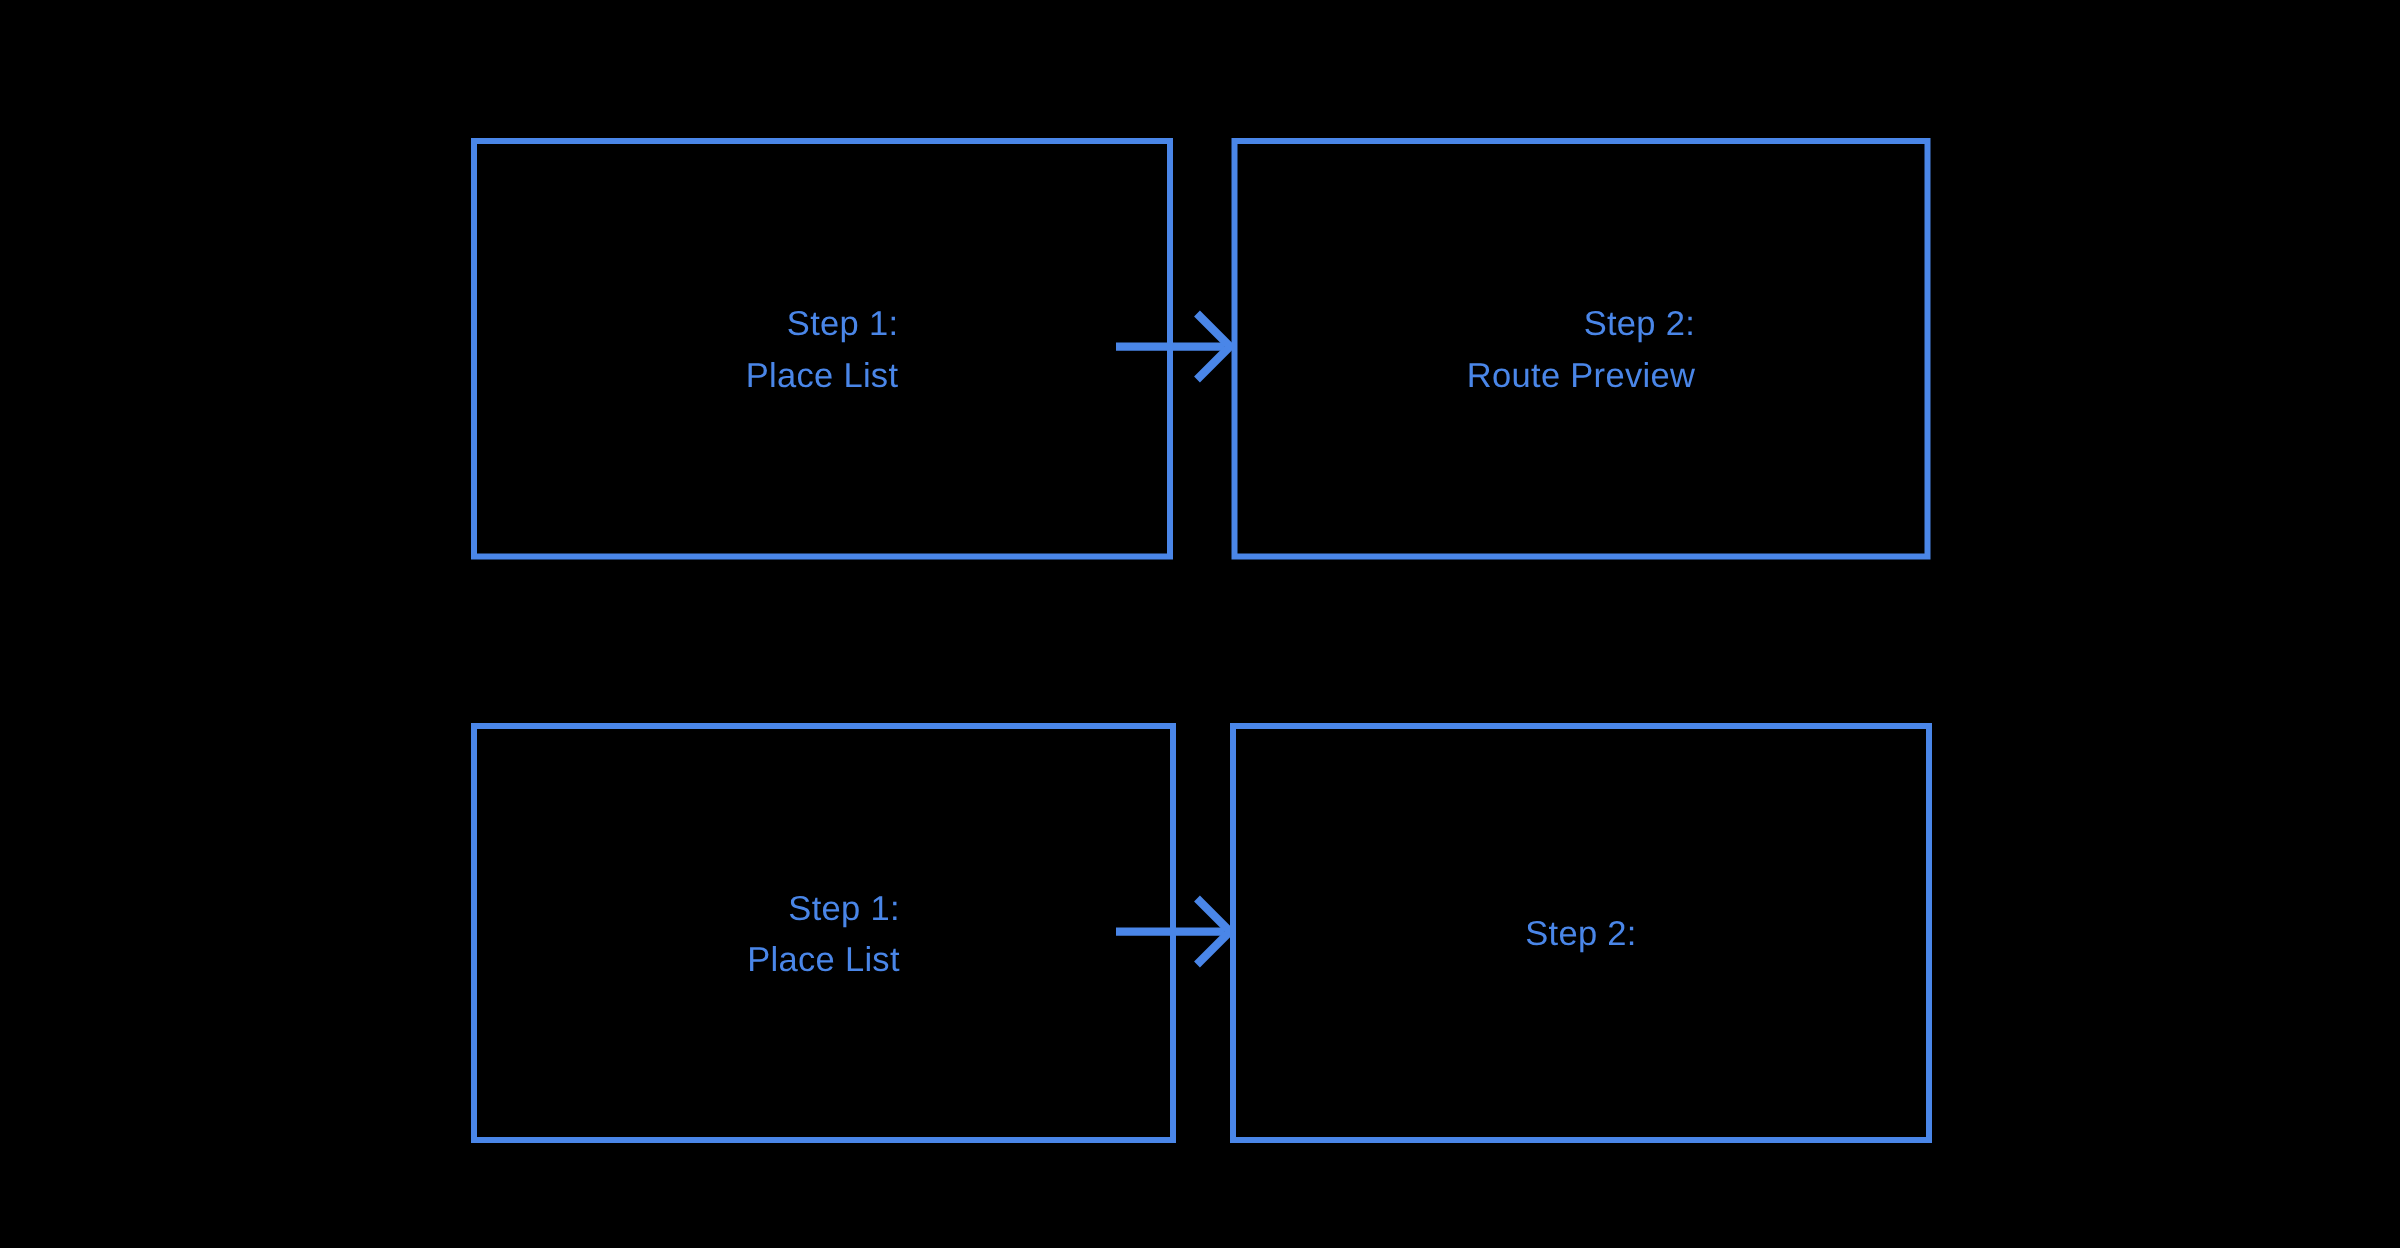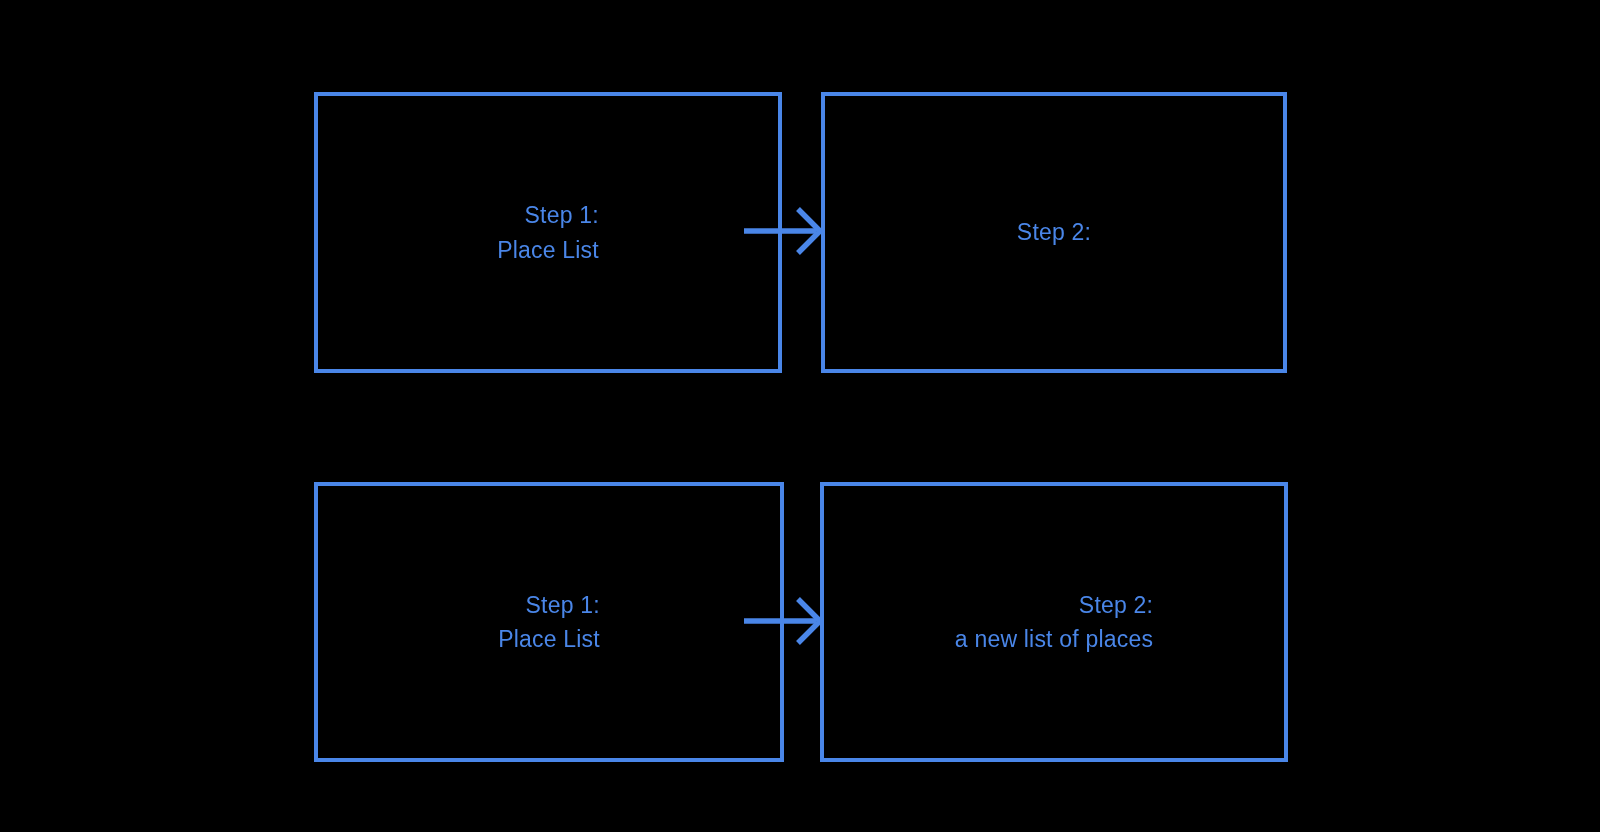--- a/index.html
+++ b/index.html
@@ -62,35 +62,35 @@
   </div>
 
   <svg class="flow-arrow" id="arrow1" viewBox="0 0 82 56" aria-hidden="true">
     <line x1="1" y1="28" x2="73" y2="28" stroke="currentColor" stroke-width="5.5"></line>
     <polyline points="55,6 77,28 55,50" fill="none" stroke="currentColor" stroke-width="5.5" stroke-linejoin="miter"></polyline>
   </svg>
 
   <div class="step-box" id="box2">
     <div class="box-text">
       <div>Step 2:</div>
+      <div>Route Preview</div>
     </div>
   </div>
 
   <div class="step-box" id="box3">
     <div class="box-text">
       <div>Step 1:</div>
       <div>Place List</div>
     </div>
   </div>
 
   <svg class="flow-arrow" id="arrow2" viewBox="0 0 82 56" aria-hidden="true">
     <line x1="1" y1="28" x2="73" y2="28" stroke="currentColor" stroke-width="5.5"></line>
     <polyline points="55,6 77,28 55,50" fill="none" stroke="currentColor" stroke-width="5.5" stroke-linejoin="miter"></polyline>
   </svg>
 
   <div class="step-box" id="box4">
     <div class="box-text">
       <div>Step 2:</div>
-      <div>a new list of places</div>
     </div>
   </div>
 
 </div>
 
 </body></html>

